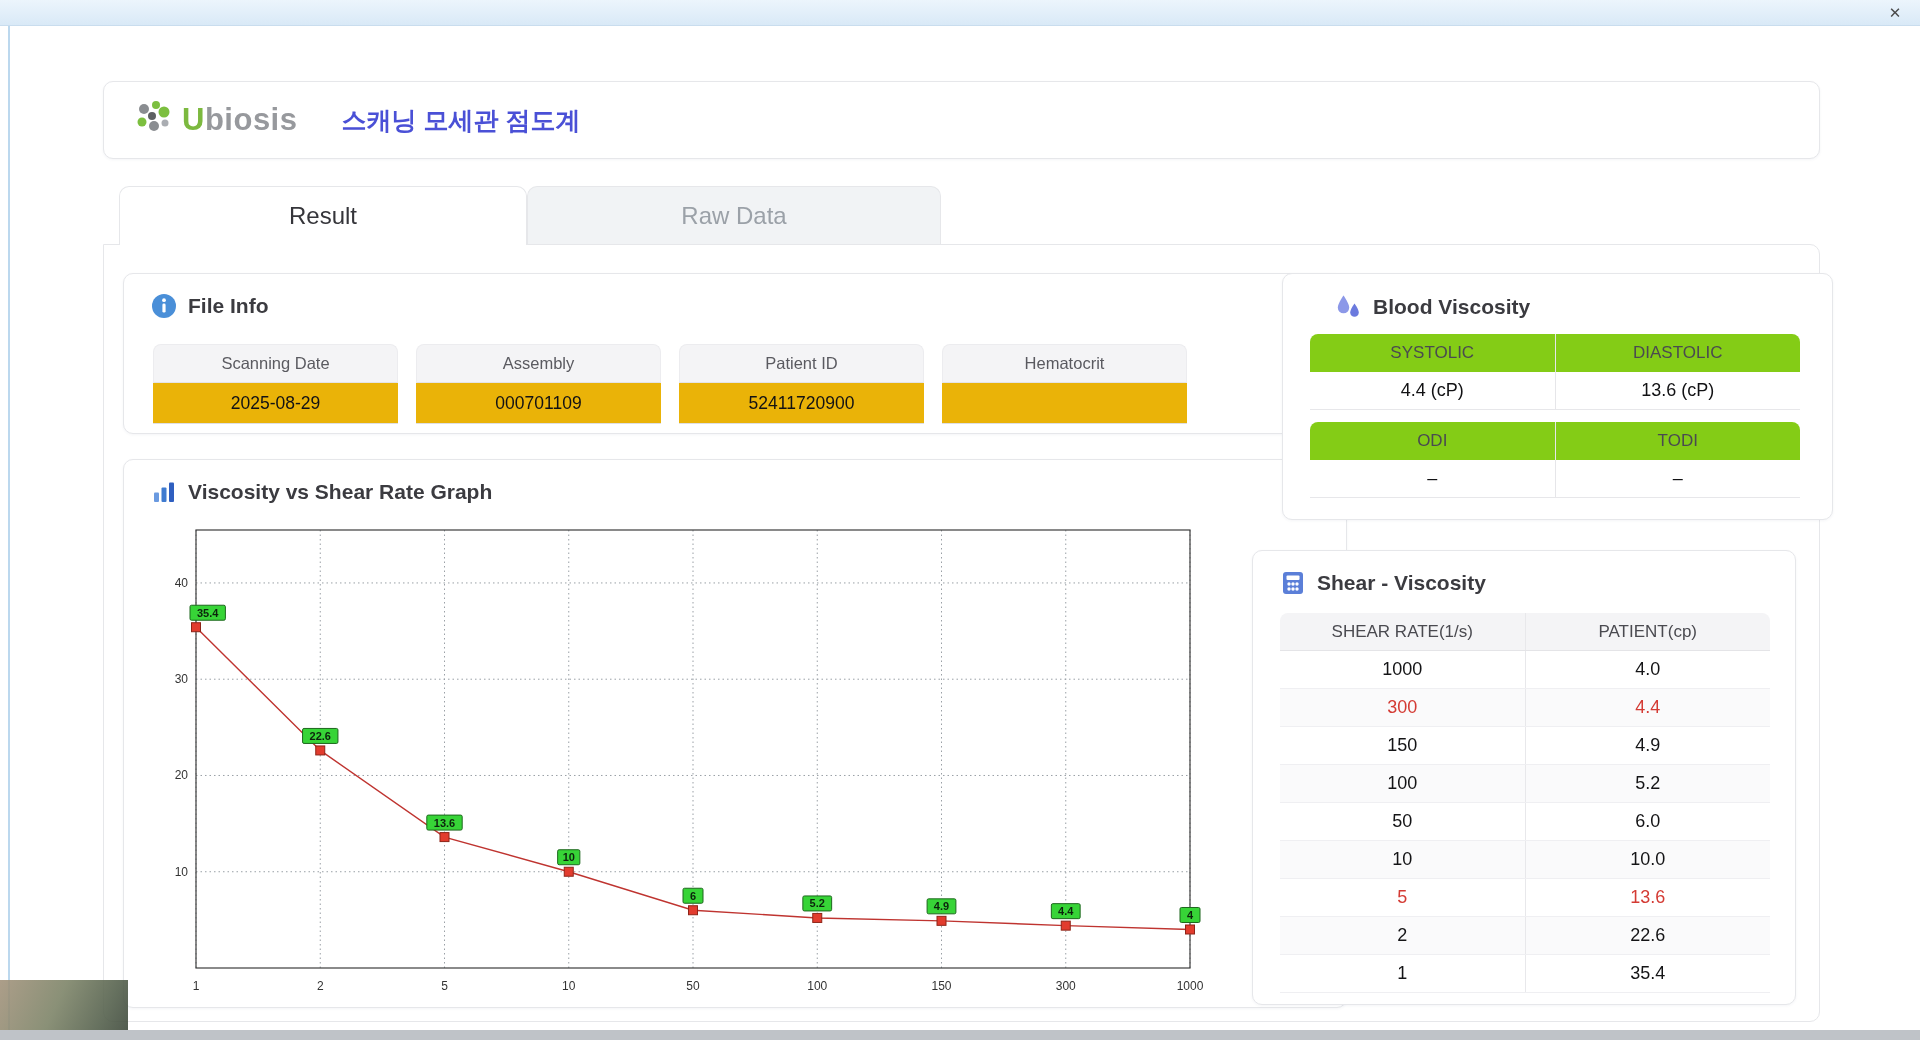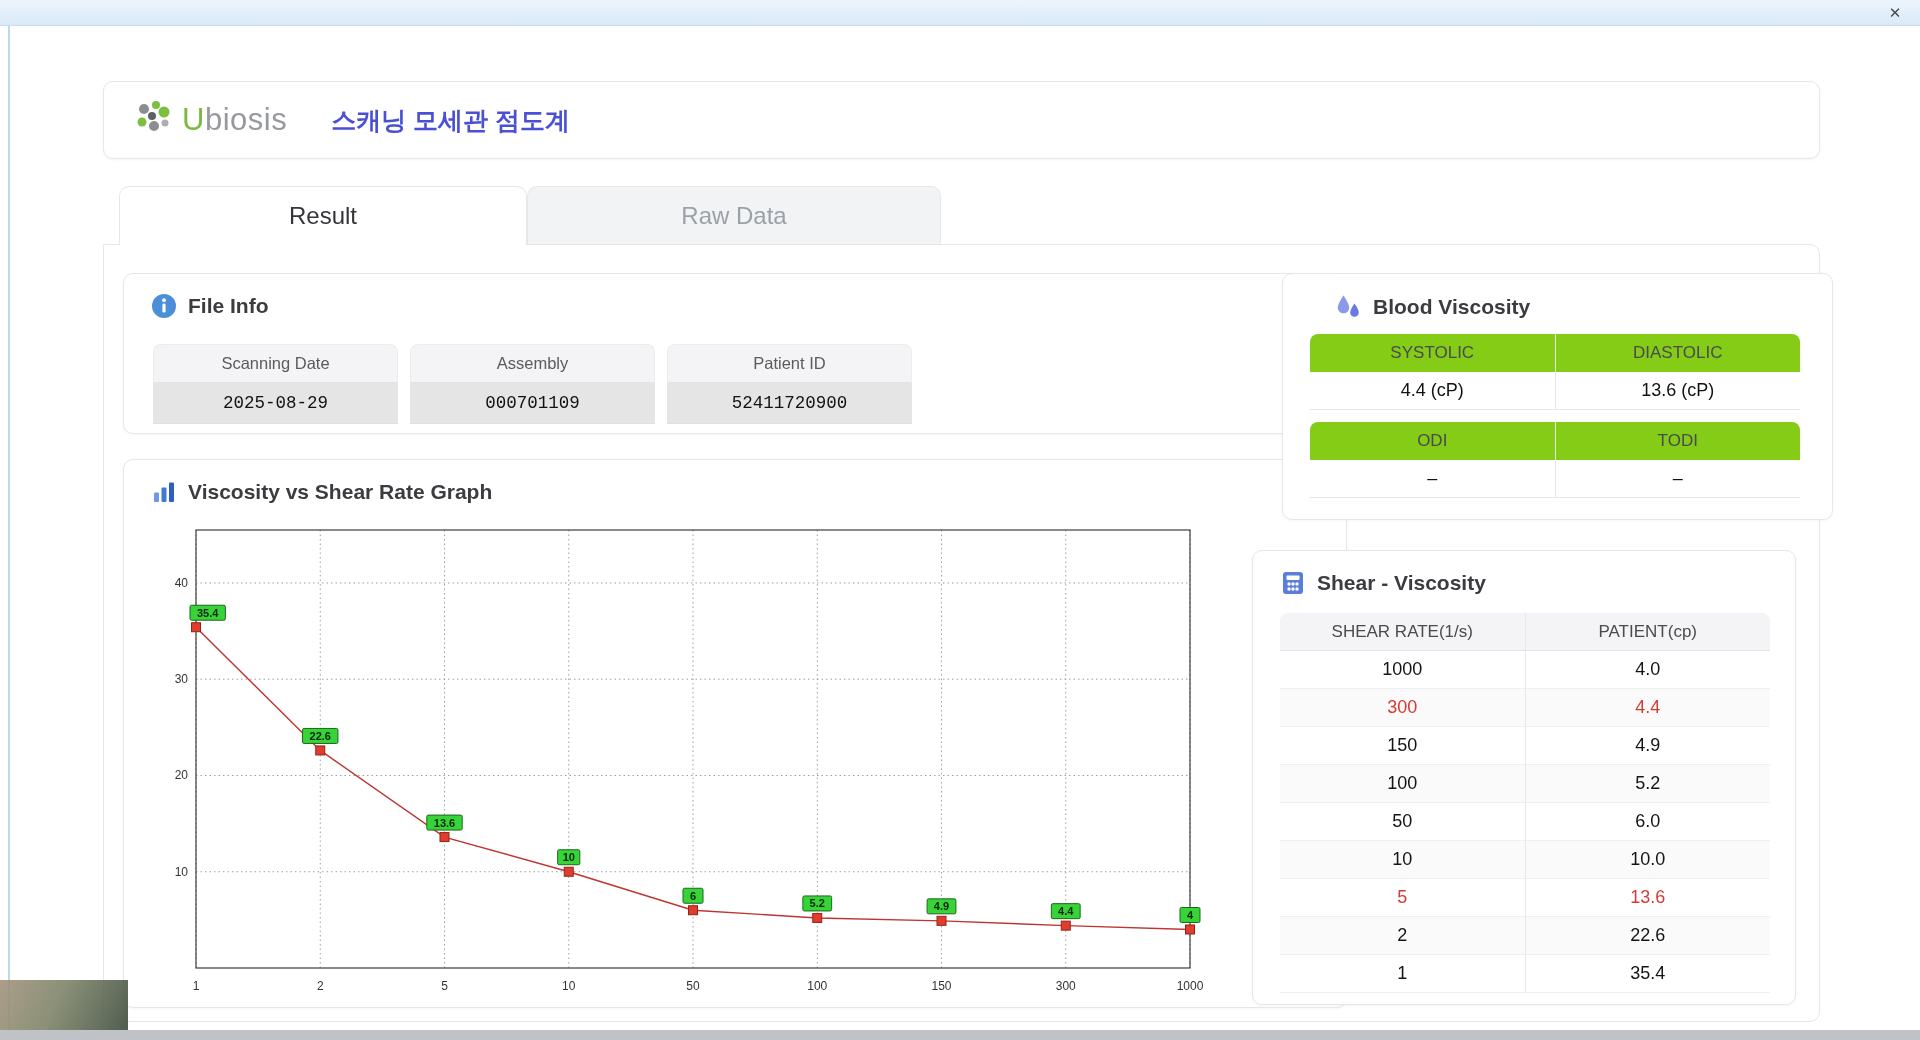--- a/index.html
+++ b/index.html
@@ -17,47 +17,47 @@
   .bottom-strip { position:absolute; left:0; right:0; bottom:0; height:10px; background:#bfc3c8; z-index:21; }
   .wallpaper-fragment { position:absolute; left:0; bottom:10px; width:128px; height:50px; z-index:20;
                background:linear-gradient(115deg,#a3937c 0%,#7d8468 45%,#55614d 80%,#3f4a3c 100%); opacity:.9; }
 
   
   .card { position:absolute; background:#fff; border:1px solid #e6e7ea; border-radius:10px;
           box-shadow:0 1px 3px rgba(40,60,90,.05); }
 
   .header-card { left:103px; top:81px; width:1717px; height:78px; display:flex; align-items:center; padding-left:26px; }
   .logo { display:flex; align-items:center; gap:6px; }
-  .logo-text { font-size:31px; font-weight:normal; letter-spacing:.5px; }
+  .logo-text { font-size:31px; font-weight:bold; letter-spacing:.5px; }
   .logo-u { color:#7cb93f; }
   .logo-rest { color:#97999d; }
   .app-title { margin-left:44px; font-size:25px; font-weight:bold; color:#4a50d6; }
 
   
   .tab { position:absolute; top:186px; display:flex; align-items:center; justify-content:center;
          font-size:24px; font-weight:normal; border:1px solid #e6e7ea; border-bottom:none;
          border-radius:10px 10px 0 0; cursor:pointer;margin-left:16px; }
   .tab-result { left:103px; width:408px; height:59px; background:#ffffff; color:#35353a; z-index:3; }
   .tab-raw   { left:511px; width:414px; height:58px; background:#f1f3f5; color:#9ba1a8; z-index:1; }
 
   .main-panel { position:absolute; left:103px; top:244px; width:1717px; height:778px; background:#fff;
                 border:1px solid #e6e7ea; border-radius:0 10px 10px 10px; z-index:2; }
 
   .card-head { display:flex; align-items:center; gap:11px; padding:19px 0 0 27px; }
   .card-title { font-size:21px; font-weight:bold; color:#3b3b40; }
 
   
   .file-info-card { left:19px; top:28px; width:1220px; height:161px; }
-  .fi-fields { position:absolute; left:29px; top:70px; display:flex; gap:12px; }
+  .fi-fields { position:absolute; left:29px; top:70px; display:flex; gap:18px; }
   .fi-field { width:245px; }
   .fi-label { height:39px; background:#f4f4f6; border:1px solid #ececef; border-bottom:1px solid #e4e4e7;
               border-radius:8px 8px 0 0; display:flex; align-items:center; justify-content:center;
               color:#5a5a60; font-size:16.5px; }
-  .fi-value { height:41px; background:#e5e5e5; border-bottom:1px solid #dfdfe3; display:flex;
-              align-items:center; justify-content:center; color:#121214; font-size:17.5px;font-family:Liberation Mono, monospace; }
+  .fi-value { height:41px; background:#eab308; border-bottom:1px solid #dfdfe3; display:flex;
+              align-items:center; justify-content:center; color:#121214; font-size:17.5px; }
 
   
   .graph-card { left:19px; top:214px; width:1224px; height:549px; }
   .chart-wrap { position:absolute; left:24px; top:58px; width:1060px; height:480px; }
   .grid { stroke:#9aa0a6; stroke-width:1; stroke-dasharray:1.5 3; }
   .plotborder { fill:none; stroke:#3c3c3c; stroke-width:1.2; }
   .dataline { fill:none; stroke:#bf3430; stroke-width:1.4; }
   .marker { fill:#e23c2e; stroke:#8e2418; stroke-width:1; }
   .ptlabel-box { fill:#37d437; stroke:#1d671d; stroke-width:1; }
   .ptlabel { font:bold 11px "Liberation Sans", sans-serif; fill:#0c230c; text-anchor:middle; }
@@ -146,20 +146,24 @@
           <div class="fi-label">Scanning Date</div>
           <div class="fi-value">2025-08-29</div>
         </div>
         <div class="fi-field">
           <div class="fi-label">Assembly</div>
           <div class="fi-value">000701109</div>
         </div>
         <div class="fi-field">
           <div class="fi-label">Patient ID</div>
           <div class="fi-value">52411720900</div>
+        </div>
+        <div class="fi-field">
+          <div class="fi-label">Hematocrit</div>
+          <div class="fi-value"></div>
         </div>
       </div>
     </div>
 
     <div class="card graph-card">
       <div class="card-head">
         <span class="icon">
           <svg width="26" height="26" viewBox="0 0 26 26">
             <rect x="3" y="13.5" width="5" height="9.5" rx="1" fill="#6a9ae0"></rect>
             <rect x="10.5" y="8.5" width="5" height="14.5" rx="1" fill="#3f7bd0"></rect>

